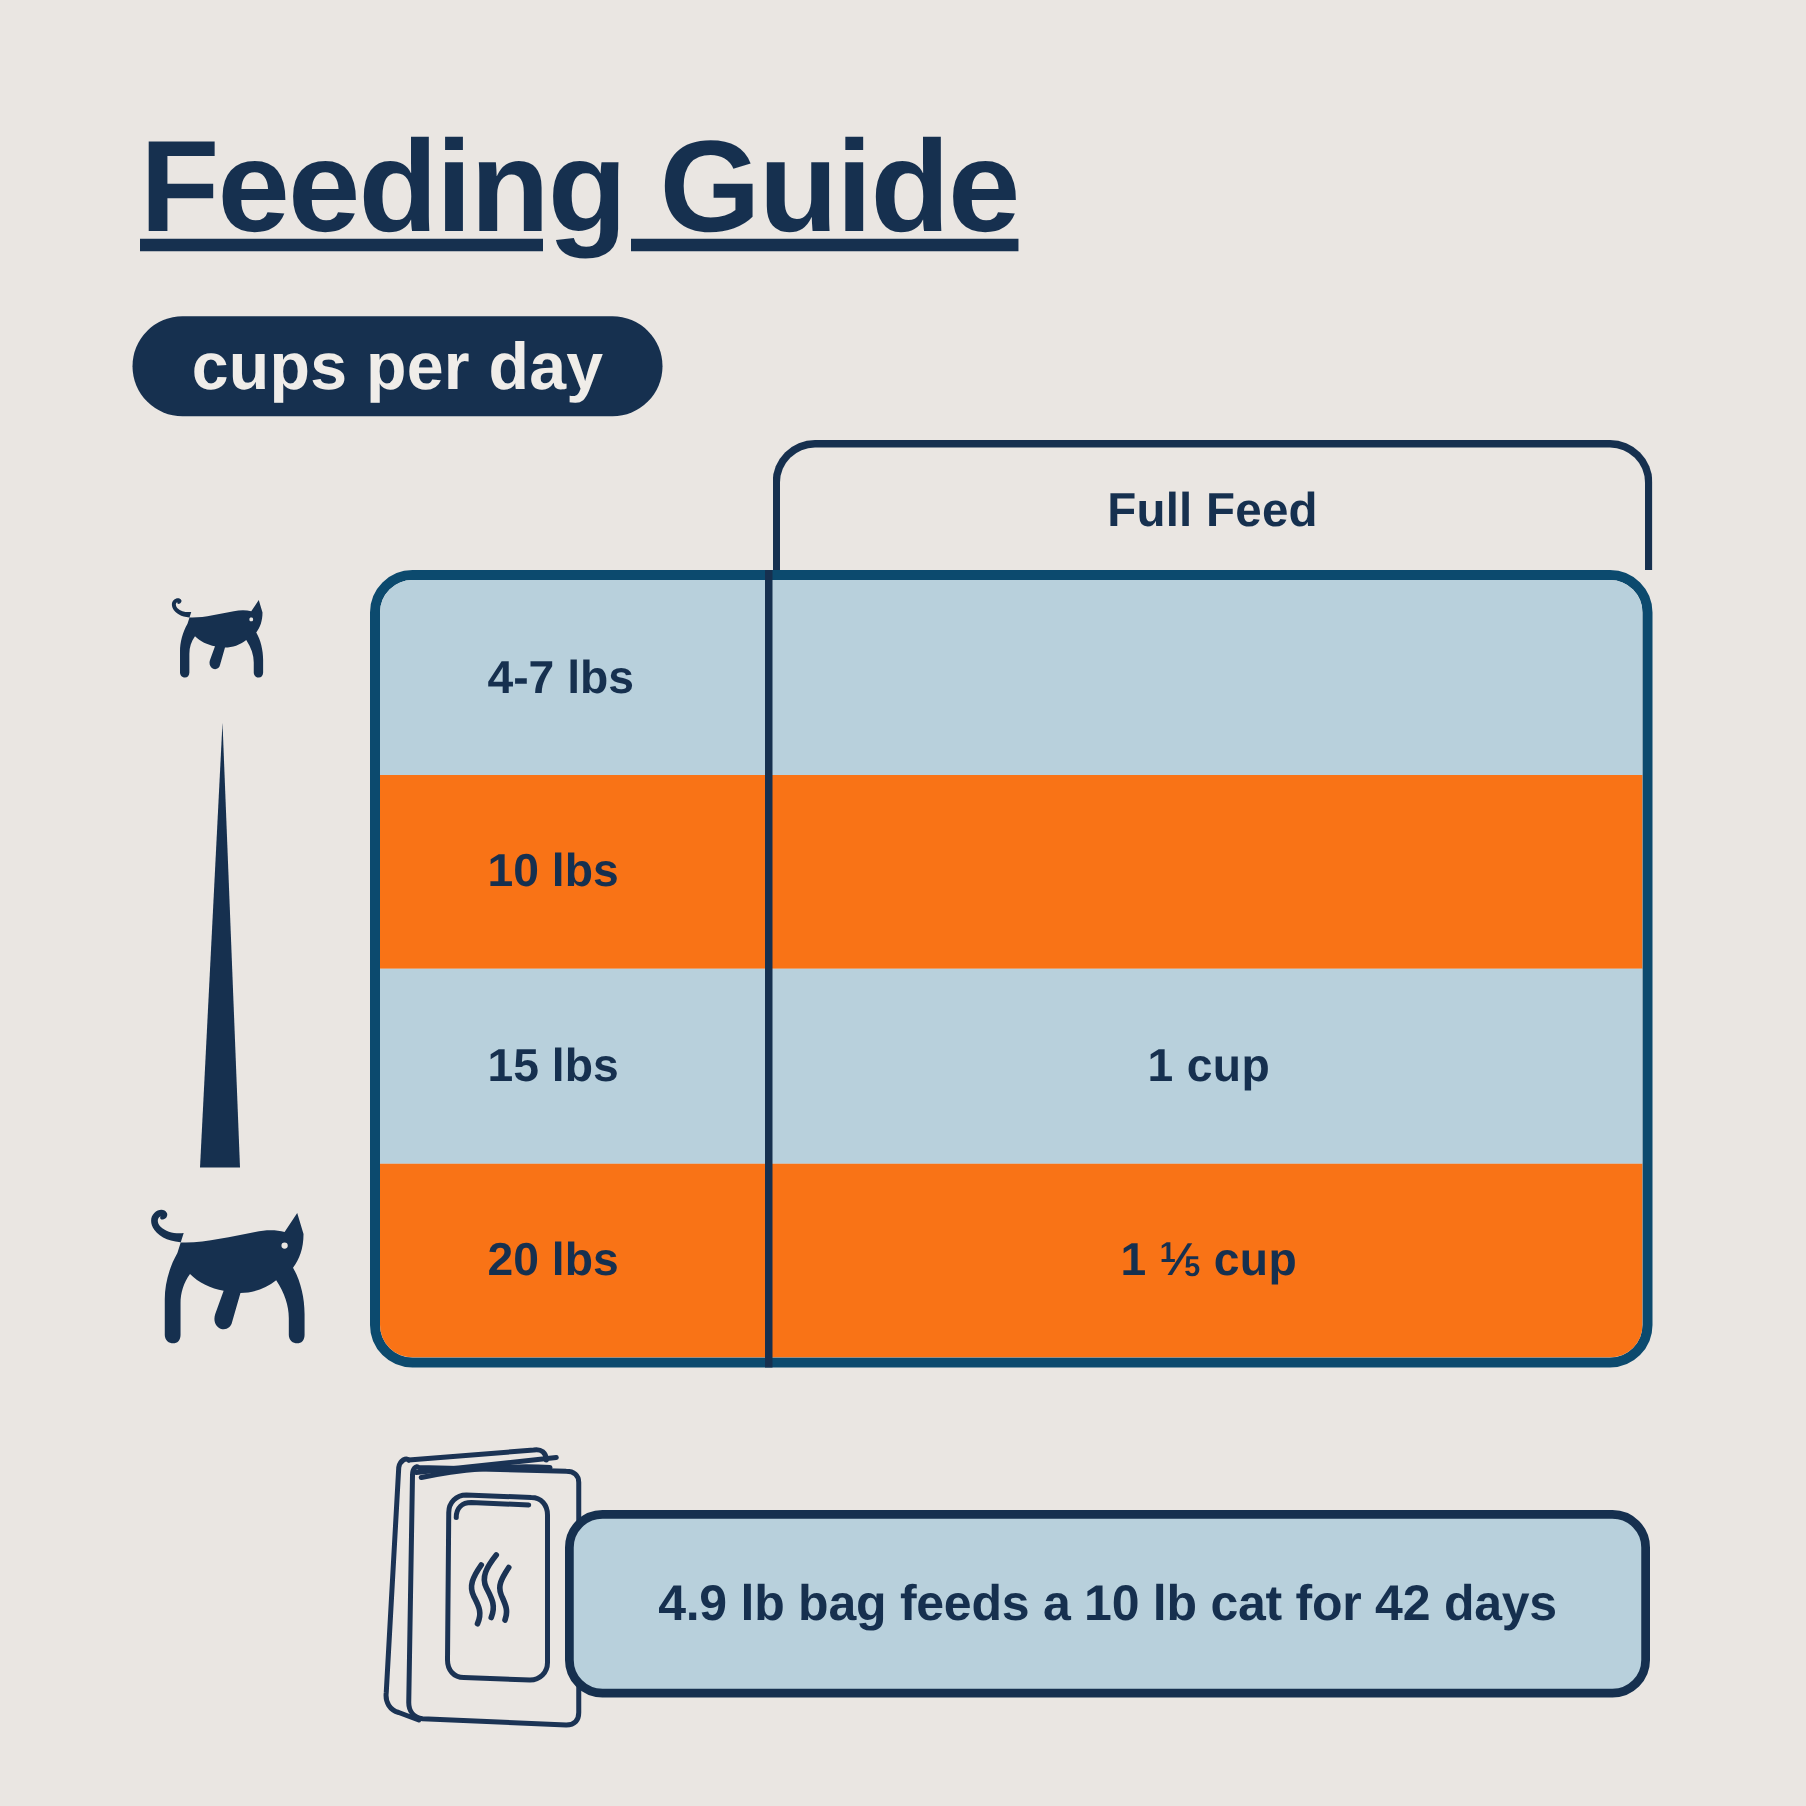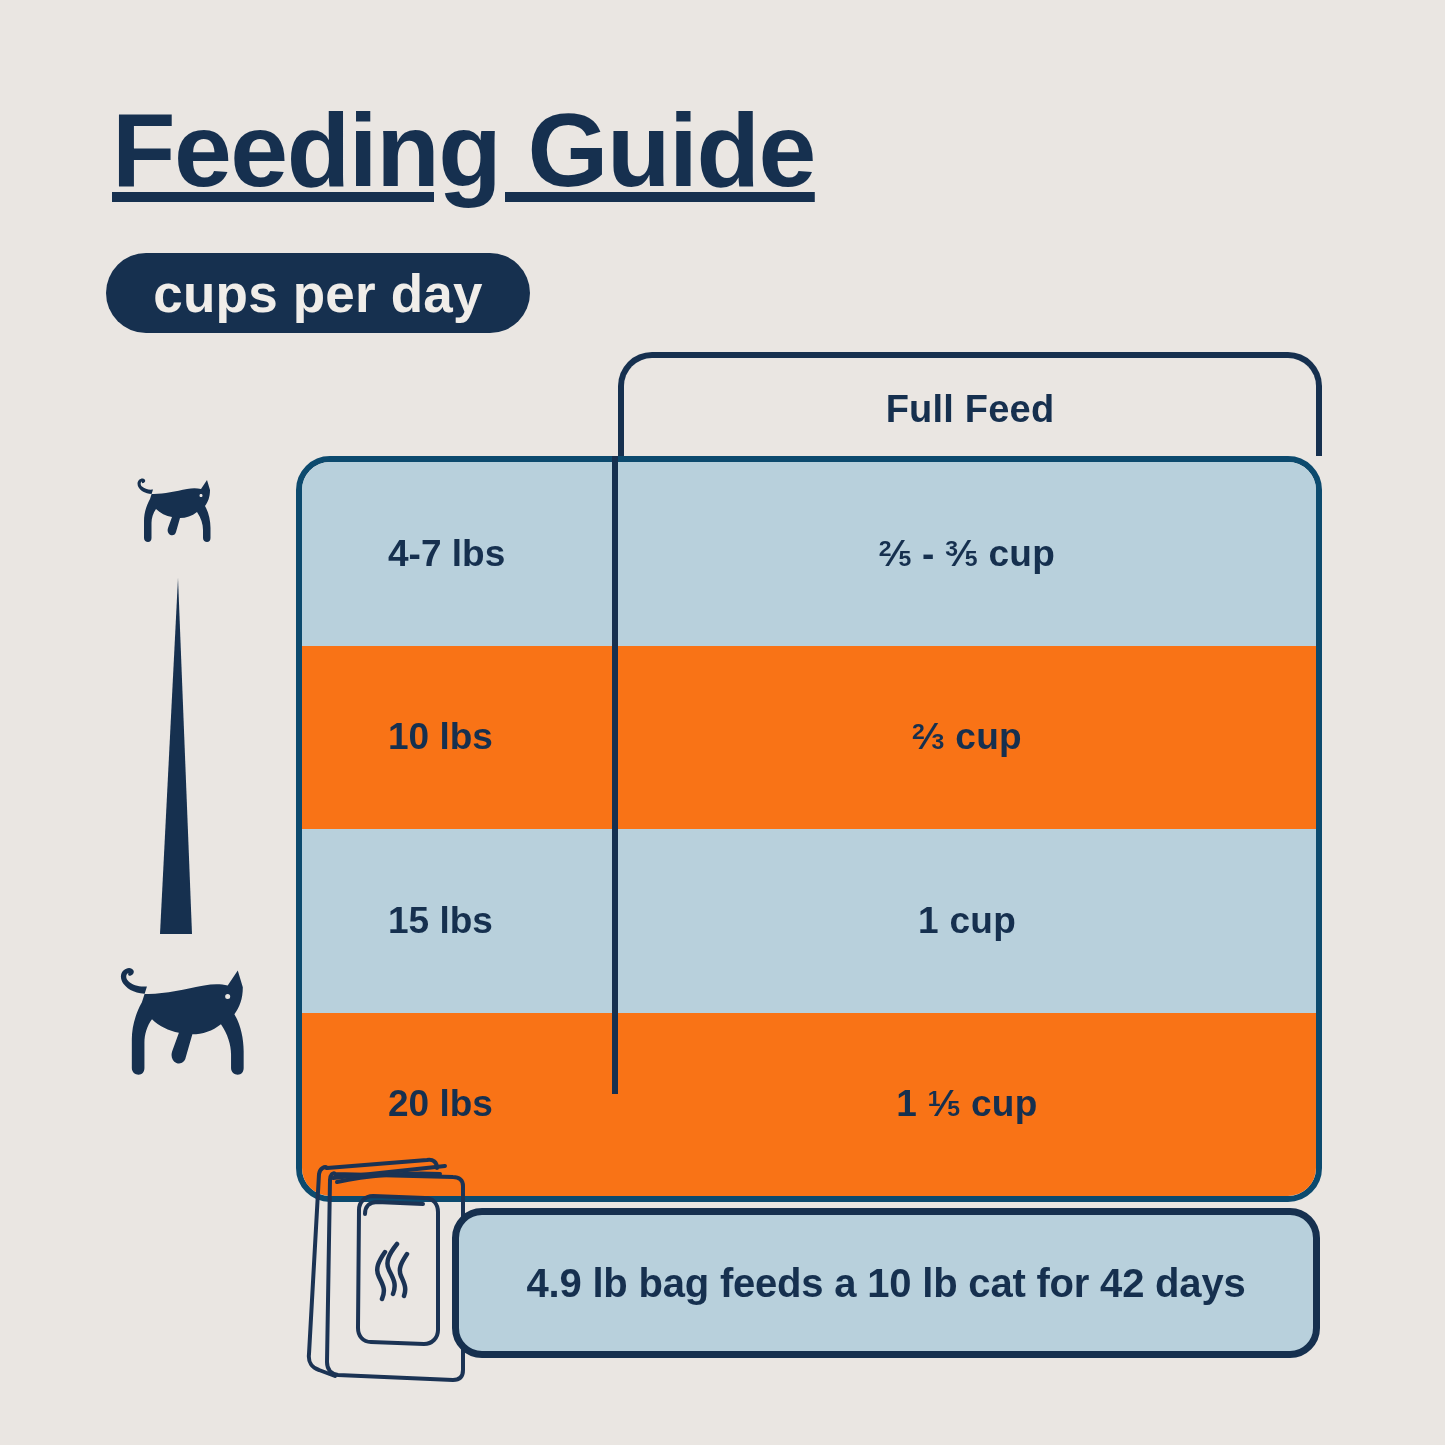--- a/index.html
+++ b/index.html
@@ -122,22 +122,22 @@
     letter-spacing: 0.2px;
     margin-top: 4px;
   }
 
   
   .table-body {
     position: absolute;
     left: 0;
     top: 104px;
     width: 1026px;
-    height: 746px;
-    border: 6px solid #0c4a6e;
+    height: 638px;
+    border: 8px solid #0c4a6e;
     border-radius: 34px;
     overflow: hidden;
     background: #EAE6E2;
   }
 
   .t-row {
     display: flex;
     width: 100%;
     height: 25%;
     align-items: center;
@@ -283,30 +283,24 @@
   <div class="table-wrap">
 
     <div class="header-box">
       <span class="header-box-label">Full Feed</span>
     </div>
 
     <div class="table-body">
 
       <div class="t-row shaded">
         <div class="cell-weight">4-7 lbs</div>
-        <div class="cell-amount">
-          <span class="frac"><sup>2</sup><span class="slash">⁄</span><sub>5</sub> - <sup>3</sup><span class="slash">⁄</span><sub>5</sub> cup</span>
-        </div>
       </div>
 
       <div class="t-row plain">
         <div class="cell-weight">10 lbs</div>
-        <div class="cell-amount">
-          <span class="frac"><sup>2</sup><span class="slash">⁄</span><sub>3</sub> cup</span>
-        </div>
       </div>
 
       <div class="t-row shaded">
         <div class="cell-weight">15 lbs</div>
         <div class="cell-amount">
           <span class="frac">1 cup</span>
         </div>
       </div>
 
       <div class="t-row plain">

